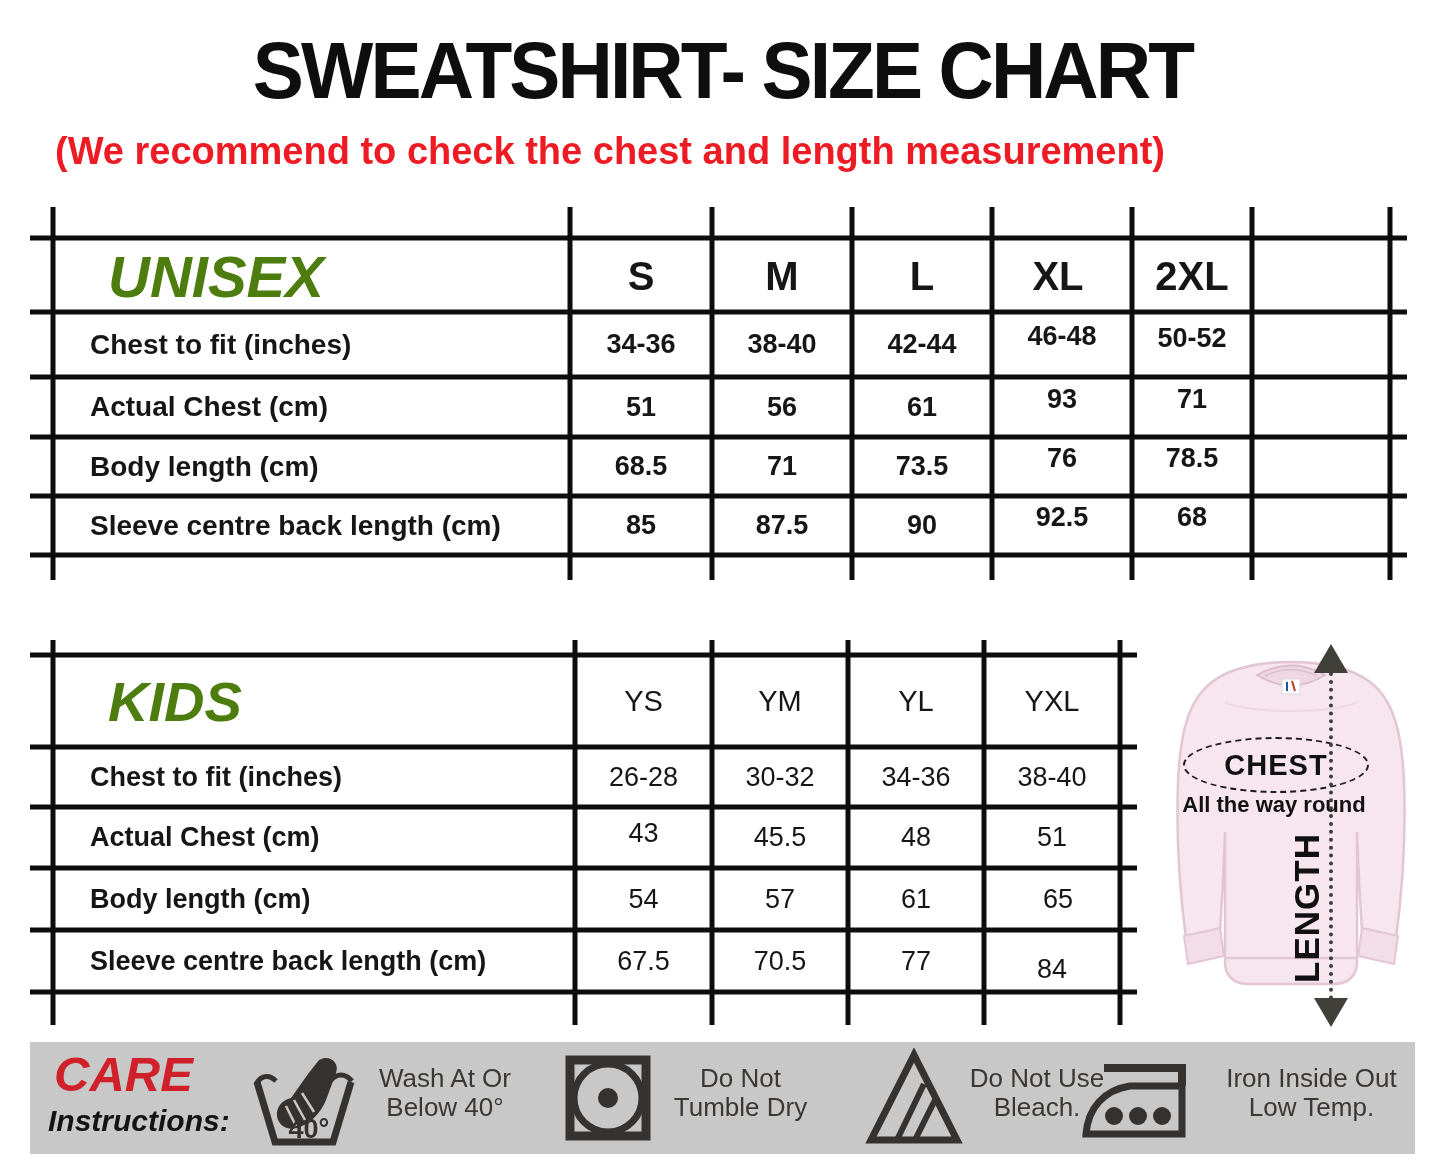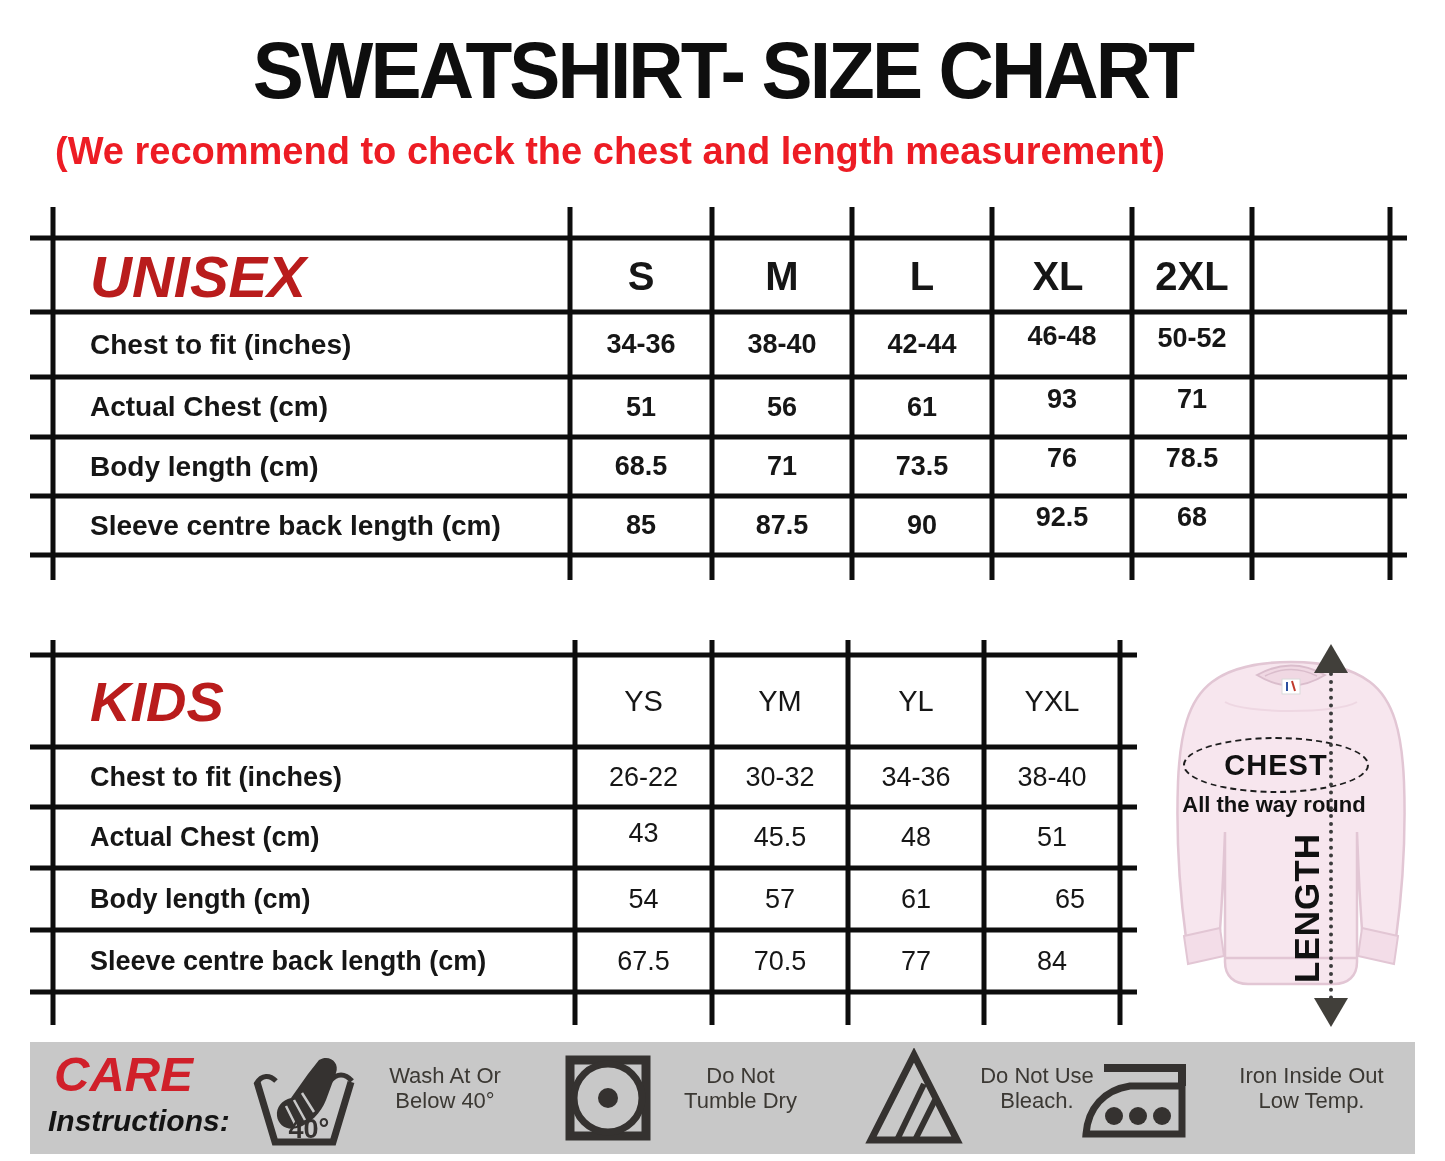--- a/index.html
+++ b/index.html
@@ -11,22 +11,22 @@
     font-size:79px;font-weight:800;letter-spacing:-3px;color:#0e0e0e;
     transform:scaleX(0.97);line-height:1.05;}
   .sub-title{left:0;top:130px;width:1220px;text-align:center;
     font-size:38px;font-weight:700;color:#ed1c24;}
   
   .tbl{position:absolute;}
   .tbl svg{position:absolute;left:0;top:0;}
   .cell{position:absolute;display:flex;align-items:center;justify-content:center;
         color:#161616;white-space:nowrap;}
   .lbl{justify-content:flex-start;padding-left:34px;font-weight:700;font-size:28px;}
-  .heading-red{justify-content:flex-start;padding-left:34px;
-     font-style:italic;font-weight:800;color:#b91c1c;letter-spacing:0px;}
+  .heading-red{justify-content:flex-start;padding-left:52px;
+     font-style:italic;font-weight:800;color:#4d7c0f;letter-spacing:0px;}
   .u-size{font-weight:800;font-size:40px;}
   .u-val{font-weight:700;font-size:27px;}
   .k-size{font-weight:400;font-size:29px;}
   .k-val{font-weight:400;font-size:27px;}
   
   .chest-ellipse{left:1183px;top:737px;width:182px;height:52px;
      border:2.5px dashed #1c1c1c;border-radius:50%;
      display:flex;align-items:center;justify-content:center;}
   .chest-word{font-size:29px;font-weight:800;letter-spacing:1px;color:#111;}
   .chest-sub{left:1176px;top:792px;width:196px;text-align:center;
@@ -42,21 +42,21 @@
   .len-word{left:1204px;top:886px;width:205px;height:44px;
      transform:rotate(-90deg);display:flex;align-items:center;justify-content:center;
      font-size:35px;font-weight:800;letter-spacing:1px;color:#111;}
   
   .care-bar{left:30px;top:1042px;width:1385px;height:112px;background:#c8c8c8;}
   .care-word{left:24px;top:4px;font-style:italic;font-weight:800;
      font-size:49px;color:#d0202a;position:absolute;}
   .care-sub{left:18px;top:62px;font-style:italic;font-weight:800;
      font-size:30px;color:#141414;position:absolute;}
   .care-label{position:absolute;text-align:center;color:#3b3833;
-     font-size:22px;line-height:1.12;font-weight:400;}
+     font-size:26px;line-height:1.12;font-weight:400;}
   .care-icon{position:absolute;}
 </style>
 </head>
 <body>
 
 <div class="abs main-title">SWEATSHIRT- SIZE CHART</div>
 <div class="abs sub-title">(We recommend to check the chest and length measurement)</div>
 
 <div class="tbl" style="left:30px;top:202px;width:1385px;height:380px;">
   <svg width="1385" height="380">
@@ -130,42 +130,42 @@
         <line x1="0" y1="357" x2="1107" y2="357"></line>
     </g>
   </svg>
   <div class="cell heading-red" style="left:26px;top:22px;width:517px;height:88px;font-size:56px;">KIDS</div>
   <div class="cell k-size" style="left:547px;top:22px;width:133px;height:88px;">YS</div>
   <div class="cell k-size" style="left:684px;top:22px;width:132px;height:88px;">YM</div>
   <div class="cell k-size" style="left:820px;top:22px;width:132px;height:88px;">YL</div>
   <div class="cell k-size" style="left:956px;top:22px;width:132px;height:88px;">YXL</div>
 
   <div class="cell lbl" style="left:26px;top:114px;width:517px;height:56px;font-size:27px;">Chest to fit (inches)</div>
-  <div class="cell k-val" style="left:547px;top:114px;width:133px;height:56px;">26-22</div>
+  <div class="cell k-val" style="left:547px;top:114px;width:133px;height:56px;">26-28</div>
   <div class="cell k-val" style="left:684px;top:114px;width:132px;height:56px;">30-32</div>
   <div class="cell k-val" style="left:820px;top:114px;width:132px;height:56px;">34-36</div>
   <div class="cell k-val" style="left:956px;top:114px;width:132px;height:56px;">38-40</div>
 
   <div class="cell lbl" style="left:26px;top:174px;width:517px;height:57px;font-size:27px;">Actual Chest (cm)</div>
   <div class="cell k-val" style="left:547px;top:170px;width:133px;height:57px;">43</div>
   <div class="cell k-val" style="left:684px;top:174px;width:132px;height:57px;">45.5</div>
   <div class="cell k-val" style="left:820px;top:174px;width:132px;height:57px;">48</div>
   <div class="cell k-val" style="left:956px;top:174px;width:132px;height:57px;">51</div>
 
   <div class="cell lbl" style="left:26px;top:235px;width:517px;height:58px;font-size:27px;">Body length (cm)</div>
   <div class="cell k-val" style="left:547px;top:235px;width:133px;height:58px;">54</div>
   <div class="cell k-val" style="left:684px;top:235px;width:132px;height:58px;">57</div>
   <div class="cell k-val" style="left:820px;top:235px;width:132px;height:58px;">61</div>
-  <div class="cell k-val" style="left:956px;top:235px;width:144px;height:58px;padding-left:12px;">65</div>
+  <div class="cell k-val" style="left:956px;top:235px;width:144px;height:58px;">65</div>
 
   <div class="cell lbl" style="left:26px;top:297px;width:517px;height:58px;font-size:27px;">Sleeve centre back length (cm)</div>
   <div class="cell k-val" style="left:547px;top:297px;width:133px;height:58px;">67.5</div>
   <div class="cell k-val" style="left:684px;top:297px;width:132px;height:58px;">70.5</div>
   <div class="cell k-val" style="left:820px;top:297px;width:132px;height:58px;">77</div>
-  <div class="cell k-val" style="left:956px;top:297px;width:132px;height:58px;">84</div>
+  <div class="cell k-val" style="left:956px;top:305px;width:132px;height:58px;">84</div>
 </div>
 
 <svg class="abs" style="left:1140px;top:642px;" width="302" height="392" viewBox="0 0 302 392">
   <path d="M151,20 C120,20 90,26 72,40 C48,58 40,92 38,140 C36,196 40,252 46,296 L80,288
            C83,246 84,214 85,190 L85,320 C85,334 94,342 108,342 L194,342 C208,342 217,334 217,320
            L217,190 C218,214 219,246 222,288 L256,296 C262,252 266,196 264,140
            C262,92 254,58 230,40 C212,26 182,20 151,20 Z" fill="#f7e6ee" stroke="#e2c6d4" stroke-width="2.5"></path>
   <path d="M44,294 L80,286 L84,314 L48,322 Z" fill="#f3dde8" stroke="#e2c6d4" stroke-width="2"></path>
   <path d="M258,294 L222,286 L218,314 L254,322 Z" fill="#f3dde8" stroke="#e2c6d4" stroke-width="2"></path>
   <path d="M85,316 L217,316" stroke="#e2c6d4" stroke-width="2.5" fill="none"></path>

